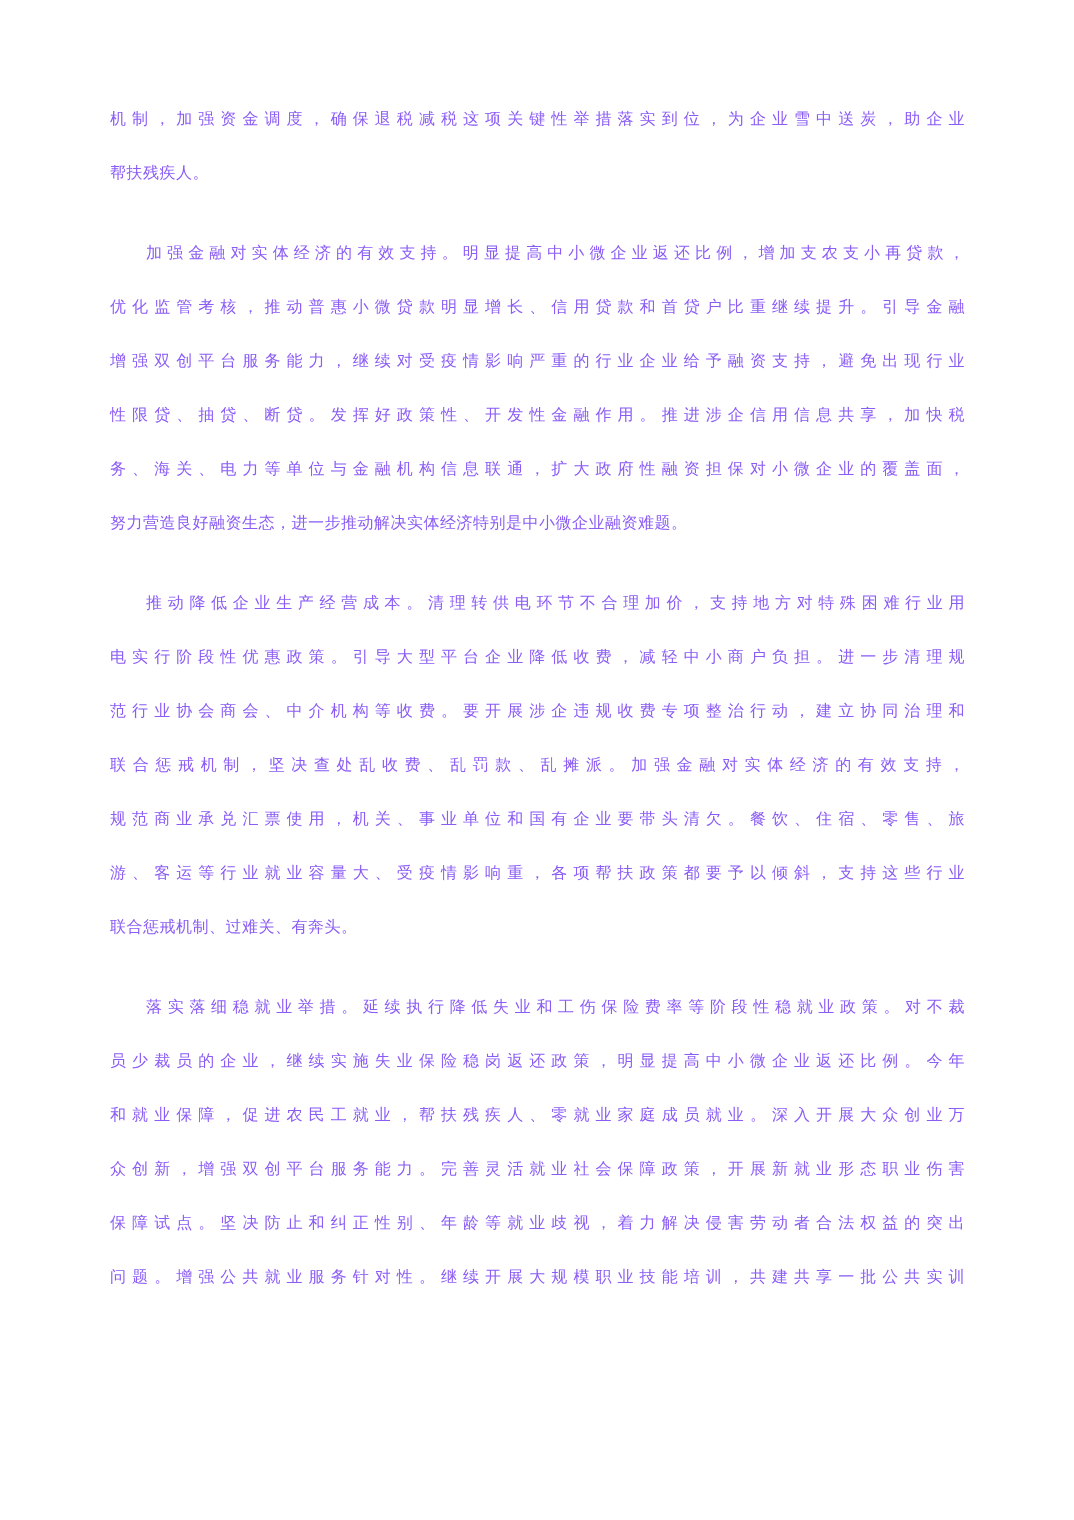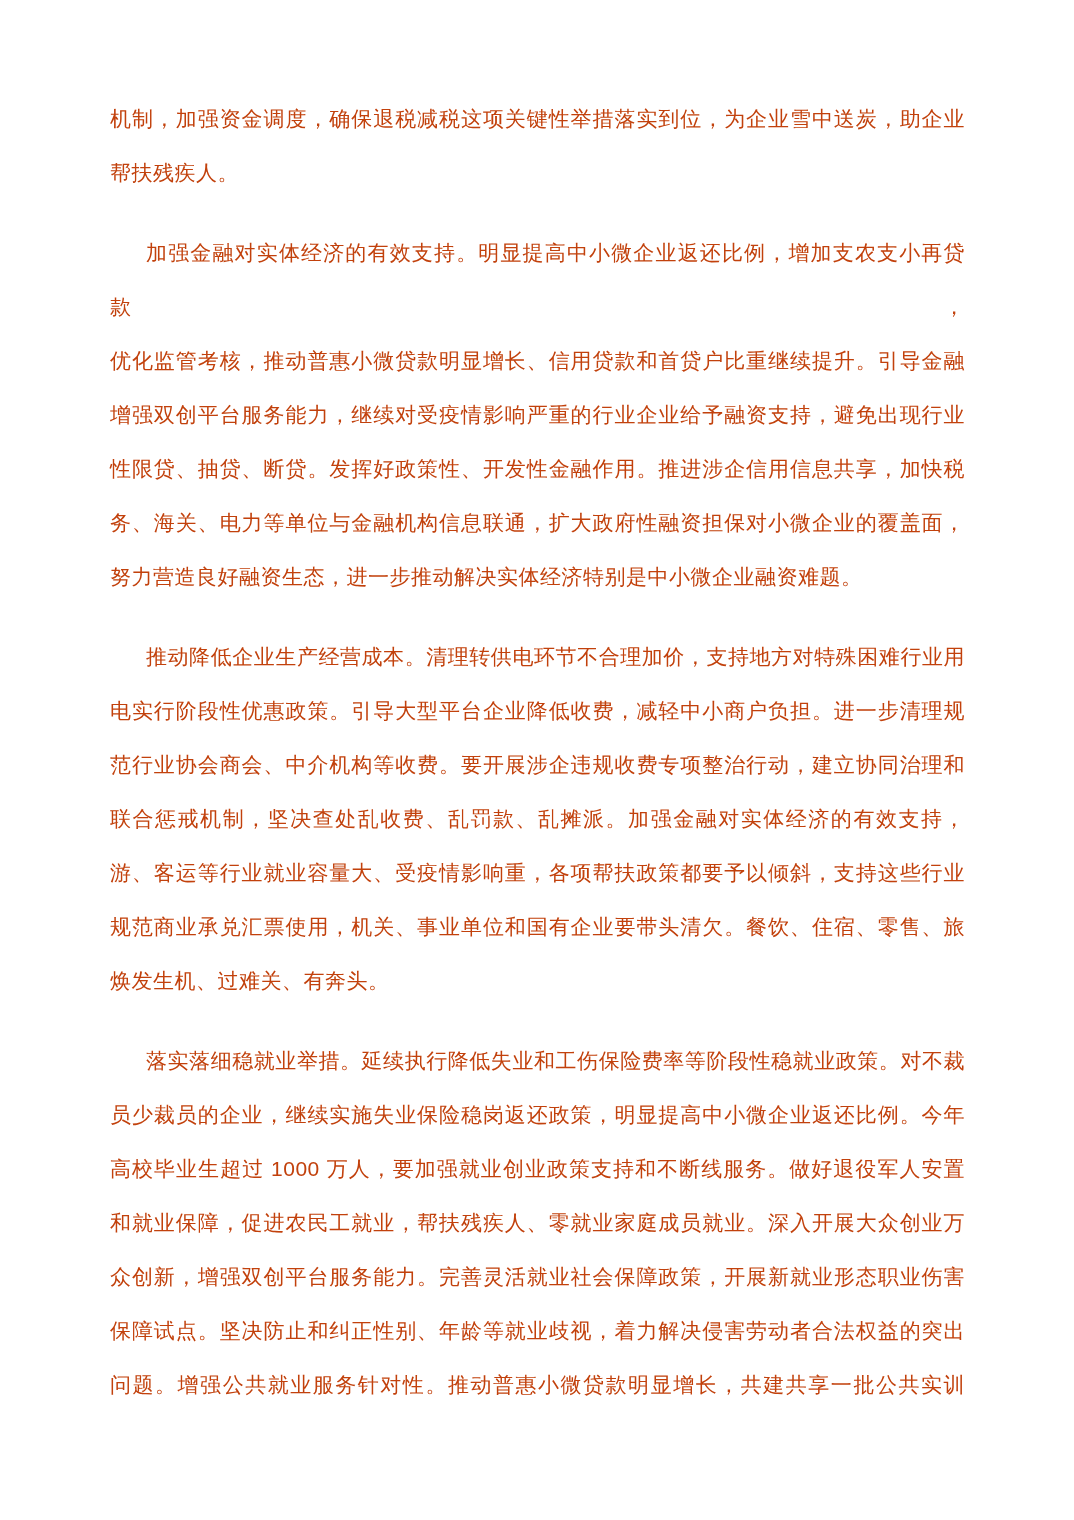--- a/index.html
+++ b/index.html
@@ -16,23 +16,23 @@
   .page {
     box-sizing: border-box;
     width: 1074px;
     height: 1520px;
     padding: 92px 109px 0 110px;
     background: #ffffff;
   }
   .paragraph { margin: 0; }
   .paragraph + .paragraph { margin-top: 26px; }
   .line {
-    font-size: 21px;
+    font-size: 16px;
     line-height: 54px;
-    color: #c2410c;
+    color: #8b5cf6;
     letter-spacing: 0.5px;
     text-align: justify;
     text-align-last: justify;
     white-space: normal;
   }
   .line.short {
     text-align: left;
     text-align-last: left;
   }
   .line.indent {
@@ -56,28 +56,27 @@
     <div class="line full">性限贷、抽贷、断贷。发挥好政策性、开发性金融作用。推进涉企信用信息共享，加快税</div>
     <div class="line full">务、海关、电力等单位与金融机构信息联通，扩大政府性融资担保对小微企业的覆盖面，</div>
     <div class="line short">努力营造良好融资生态，进一步推动解决实体经济特别是中小微企业融资难题。</div>
   </div>
 
   <div class="paragraph">
     <div class="line full indent">推动降低企业生产经营成本。清理转供电环节不合理加价，支持地方对特殊困难行业用</div>
     <div class="line full">电实行阶段性优惠政策。引导大型平台企业降低收费，减轻中小商户负担。进一步清理规</div>
     <div class="line full">范行业协会商会、中介机构等收费。要开展涉企违规收费专项整治行动，建立协同治理和</div>
     <div class="line full">联合惩戒机制，坚决查处乱收费、乱罚款、乱摊派。加强金融对实体经济的有效支持，</div>
+    <div class="line full">规范商业承兑汇票使用，机关、事业单位和国有企业要带头清欠。餐饮、住宿、零售、旅</div>
     <div class="line full">游、客运等行业就业容量大、受疫情影响重，各项帮扶政策都要予以倾斜，支持这些行业</div>
-    <div class="line full">规范商业承兑汇票使用，机关、事业单位和国有企业要带头清欠。餐饮、住宿、零售、旅</div>
-    <div class="line short">焕发生机、过难关、有奔头。</div>
+    <div class="line short">联合惩戒机制、过难关、有奔头。</div>
   </div>
 
   <div class="paragraph">
     <div class="line full indent">落实落细稳就业举措。延续执行降低失业和工伤保险费率等阶段性稳就业政策。对不裁</div>
     <div class="line full">员少裁员的企业，继续实施失业保险稳岗返还政策，明显提高中小微企业返还比例。今年</div>
-    <div class="line full">高校毕业生超过 1000 万人，要加强就业创业政策支持和不断线服务。做好退役军人安置</div>
     <div class="line full">和就业保障，促进农民工就业，帮扶残疾人、零就业家庭成员就业。深入开展大众创业万</div>
     <div class="line full">众创新，增强双创平台服务能力。完善灵活就业社会保障政策，开展新就业形态职业伤害</div>
     <div class="line full">保障试点。坚决防止和纠正性别、年龄等就业歧视，着力解决侵害劳动者合法权益的突出</div>
-    <div class="line full">问题。增强公共就业服务针对性。推动普惠小微贷款明显增长，共建共享一批公共实训</div>
+    <div class="line full">问题。增强公共就业服务针对性。继续开展大规模职业技能培训，共建共享一批公共实训</div>
   </div>
 
 </div>
 
 </body></html>

